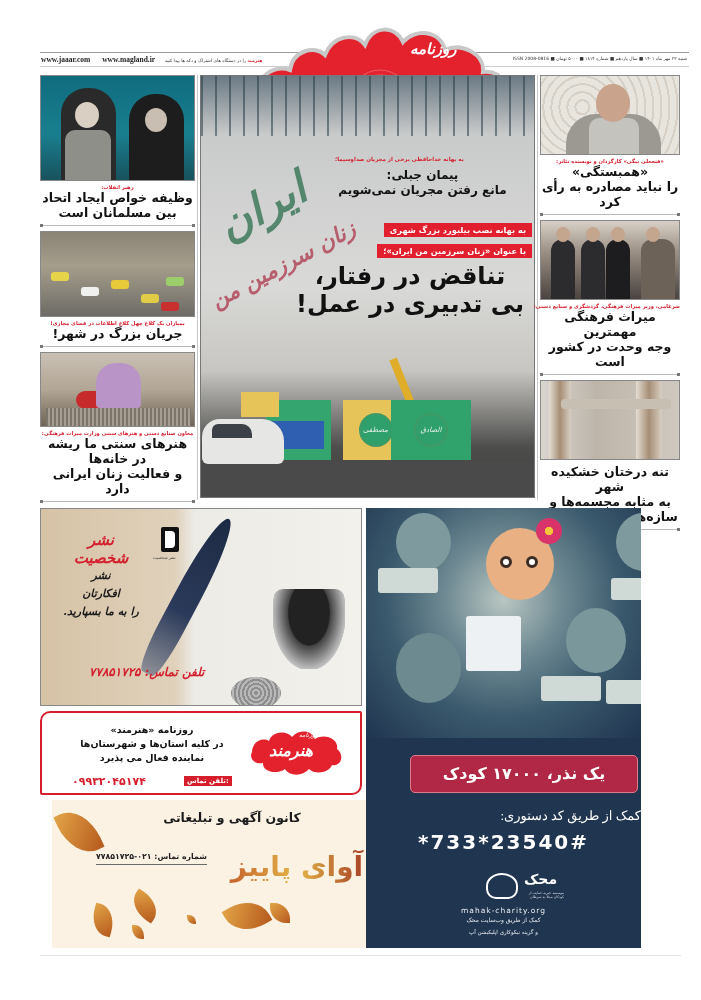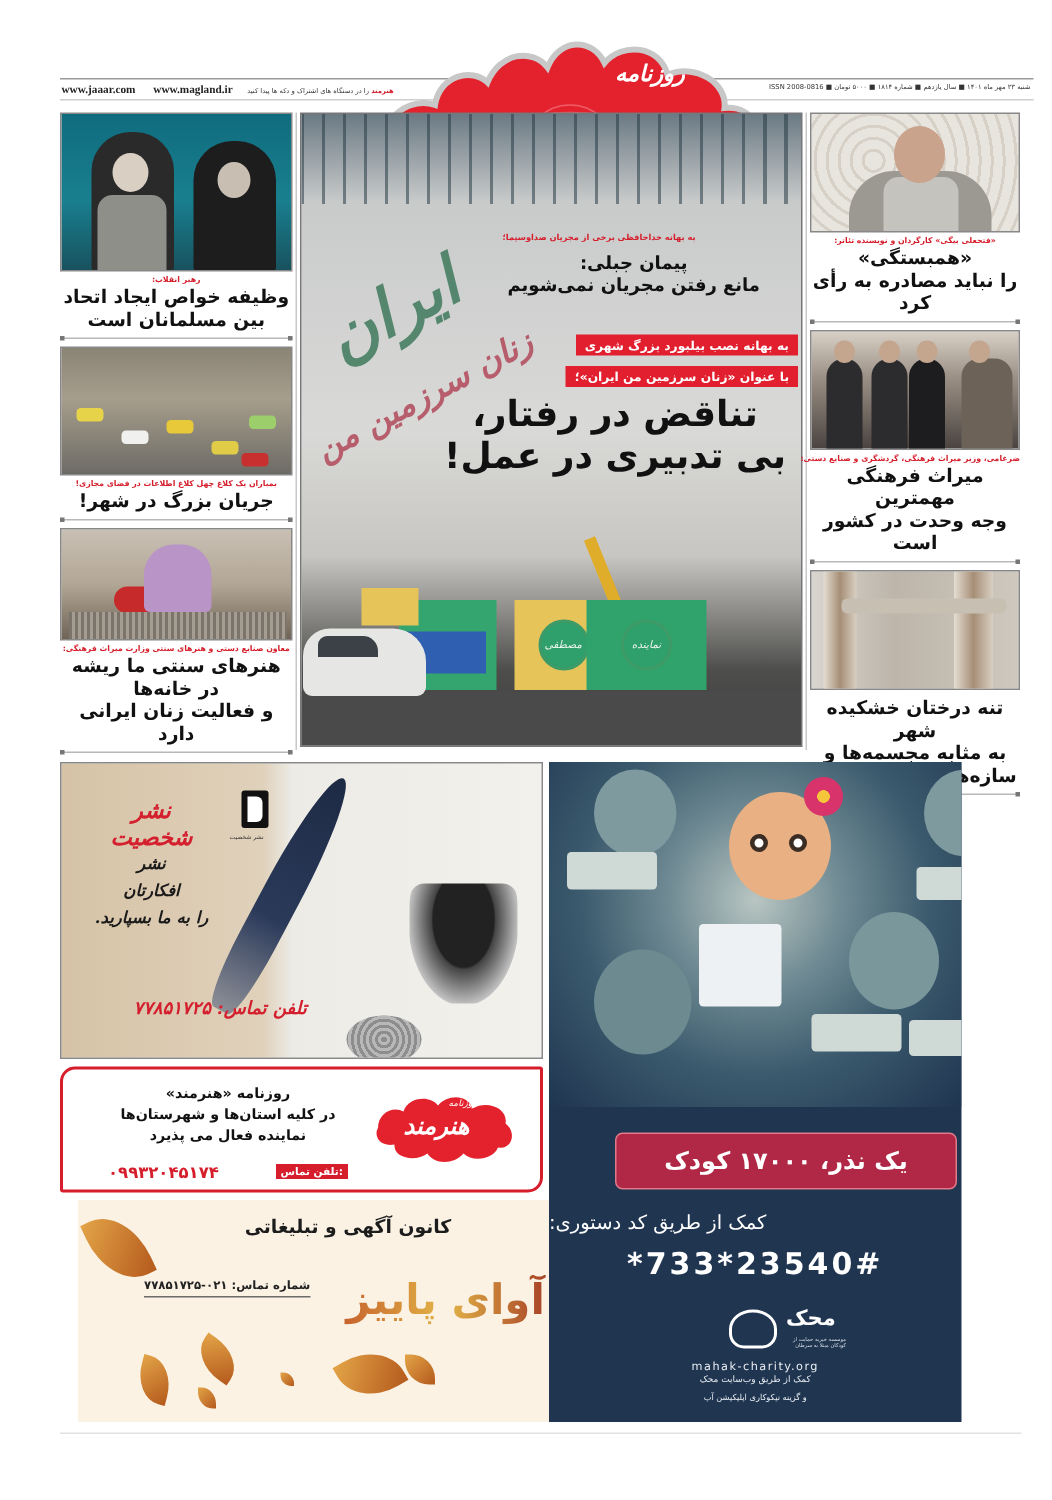--- a/index.html
+++ b/index.html
@@ -112,21 +112,21 @@
   .leaf { position: absolute; border-radius: 0 80% 0 80%; background: linear-gradient(135deg,#e3a447,#b55a1d); }
 
   .ad-charity { position: absolute; left: 366px; top: 508px; width: 275px; height: 440px; background: #1f3550; overflow: hidden; }
   .ad-charity .art { position: absolute; left: 0; top: 0; width: 100%; height: 230px; background: radial-gradient(ellipse at 50% 40%,#b9c6c2 0%,#6f8a93 30%,#3b5a6d 60%,#1f3550 100%); }
   .kid { position: absolute; border-radius: 50%; background: #7f9a9f; }
   .kid.main { left: 120px; top: 20px; width: 68px; height: 72px; background: #e8b083; }
   .kid.main .eye { position: absolute; top: 28px; width: 12px; height: 12px; background: #fff; border-radius: 50%; border: 3px solid #3b2c24; }
   .flower { position: absolute; left: 170px; top: 10px; width: 26px; height: 26px; background: radial-gradient(circle,#f5c63b 0 22%,#d8336b 24% 100%); border-radius: 50%; }
   .box { position: absolute; background: #cfd9d6; border-radius: 3px; }
   .ad-charity .pill { position: absolute; left: 44px; top: 247px; width: 228px; height: 38px; background: #b02845; border: 1px solid #e07a8a; border-radius: 5px; color: #fff; font-size: 16px; font-weight: bold; text-align: center; line-height: 36px; direction: rtl; }
-  .ad-charity .help { position: absolute; left: 0; top: 300px; width: 100%; text-align: left; color: #fff; font-size: 13px; direction: rtl; }
+  .ad-charity .help { position: absolute; left: 0; top: 300px; width: 100%; text-align: right; color: #fff; font-size: 13px; direction: rtl; font-family: Liberation Serif, serif; }
   .ad-charity .code { position: absolute; left: 0; top: 322px; width: 100%; text-align: center; color: #fff; font-size: 20px; font-weight: bold; letter-spacing: 2px; direction: ltr; }
   .ad-charity .logo-mark { position: absolute; left: 120px; top: 365px; width: 32px; height: 26px; border: 2px solid #fff; border-radius: 50% 50% 10px 10px; }
   .ad-charity .logo-name { position: absolute; left: 158px; top: 363px; color: #fff; font-size: 14px; font-weight: bold; direction: rtl; text-align: center; }
   .ad-charity .logo-sub { position: absolute; left: 158px; top: 383px; color: #d8dee6; font-size: 3.5px; direction: rtl; width: 40px; }
   .ad-charity .site { position: absolute; left: 0; top: 398px; width: 100%; text-align: center; color: #e9edf2; font-size: 7.5px; letter-spacing: 1px; }
   .ad-charity .site2 { position: absolute; left: 0; top: 408px; width: 100%; text-align: center; color: #e9edf2; font-size: 6px; direction: rtl; }
   .ad-charity .site3 { position: absolute; left: 0; top: 421px; width: 100%; text-align: center; color: #e9edf2; font-size: 5.5px; direction: rtl; }
 
   .bottomline { position: absolute; left: 40px; right: 20px; top: 955px; height: 1px; background: #e2e2e2; }
 </style>
@@ -214,21 +214,21 @@
     <div class="grid"></div>
     <div class="billboard-word">ایران</div>
     <div class="billboard-sub">زنان سرزمین من</div>
     <div class="crane"></div>
     <div class="panel" style="left:-60px;width:0;"></div>
     <div class="panel" style="left:65px;width:65px;background:#34a56f;"></div>
     <div class="panel" style="left:128px;width:65px;background:#e6c45a;margin-left:14px;">
         <div class="circ">مصطفی</div>
       </div>
     <div class="panel" style="left:190px;width:80px;background:#30a36c;">
-        <div class="circ">نماینده</div>
+        <div class="circ">الصادق</div>
       </div>
     <div class="panel" style="left:40px;width:38px;background:#e6c45a;top:316px;height:25px;"></div>
     <div class="road"></div>
     <div class="truck"></div>
     <div class="car"></div>
   </div>
   <div class="lead-kicker">به بهانه خداحافظی برخی از مجریان صداوسیما؛</div>
   <div class="lead-sub-head">
     <div>پیمان جبلی:</div>
     <div>مانع رفتن مجریان نمی‌شویم</div>

